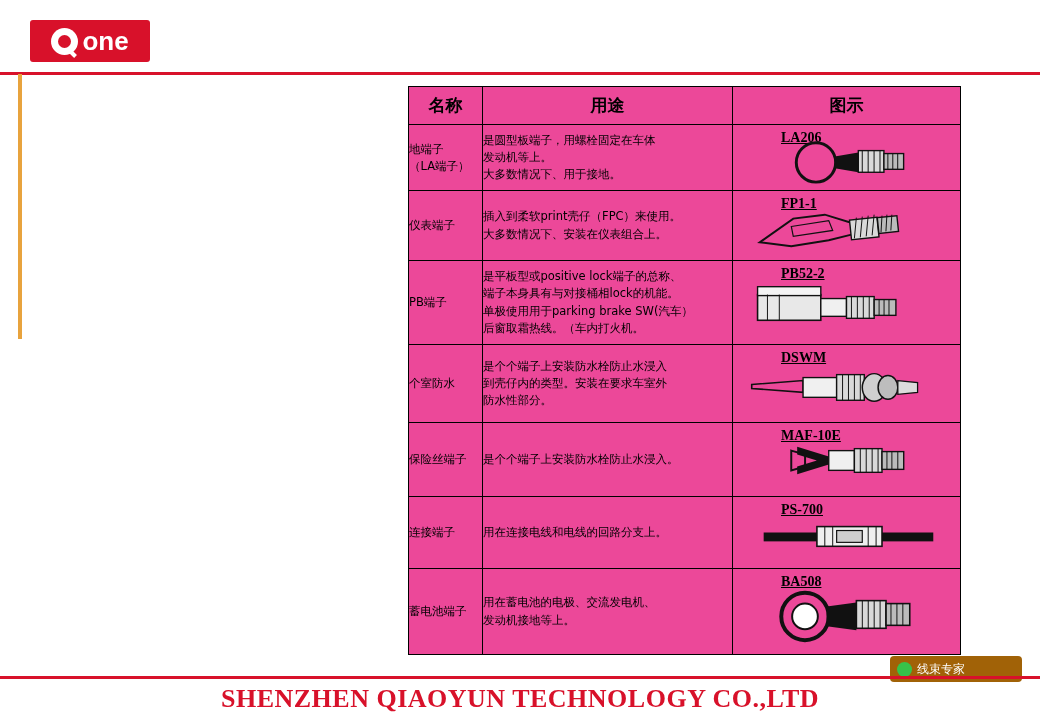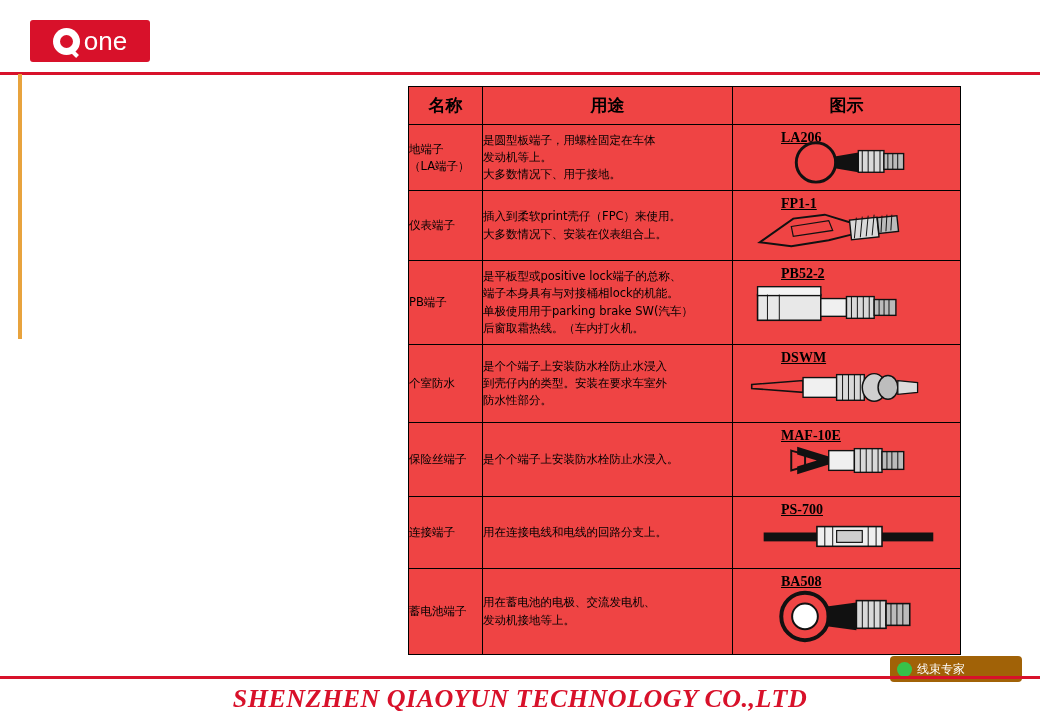--- a/index.html
+++ b/index.html
@@ -77,21 +77,21 @@
     content: "";
     position: absolute;
     left: 7px; top: 7px;
     width: 13px; height: 13px;
     border-radius: 50%;
     background: #d8112a;
   }
   .logo-text {
     color: #ffffff;
     font-size: 26px;
-    font-weight: normal;
+    font-weight: bold;
     letter-spacing: 0px;
     font-family: "Liberation Sans", sans-serif;
     line-height: 1;
   }
 
   
   #slide-title {
     position: absolute;
     left: 58px; top: 112px;
     font-size: 25px;
@@ -105,21 +105,21 @@
   
   #table-wrap {
     position: absolute;
     left: 408px; top: 86px;
     width: 552px;
   }
   table.spec {
     border-collapse: collapse;
     width: 552px;
     table-layout: fixed;
-    background: #ef4444;
+    background: #ec4899;
   }
   table.spec th, table.spec td {
     border: 1px solid #000000;
     padding: 0;
     vertical-align: middle;
   }
   table.spec thead th {
     height: 37px;
     font-family: "DejaVu Sans", sans-serif;
     font-size: 17px;
@@ -177,21 +177,20 @@
     width: 1040px;
     height: 3px;
     background: #d8112a;
   }
   #footer-text {
     position: absolute;
     left: 0; top: 684px;
     width: 1040px;
     text-align: center;
     font-family: "Liberation Serif", serif;
-    font-style: italic;
     font-weight: bold;
     font-size: 26px;
     color: #d8112a;
     letter-spacing: 0.5px;
   }
   #wechat-badge {
     position: absolute;
     right: 18px; top: 656px;
     width: 132px; height: 26px;
     background: #a16207;

